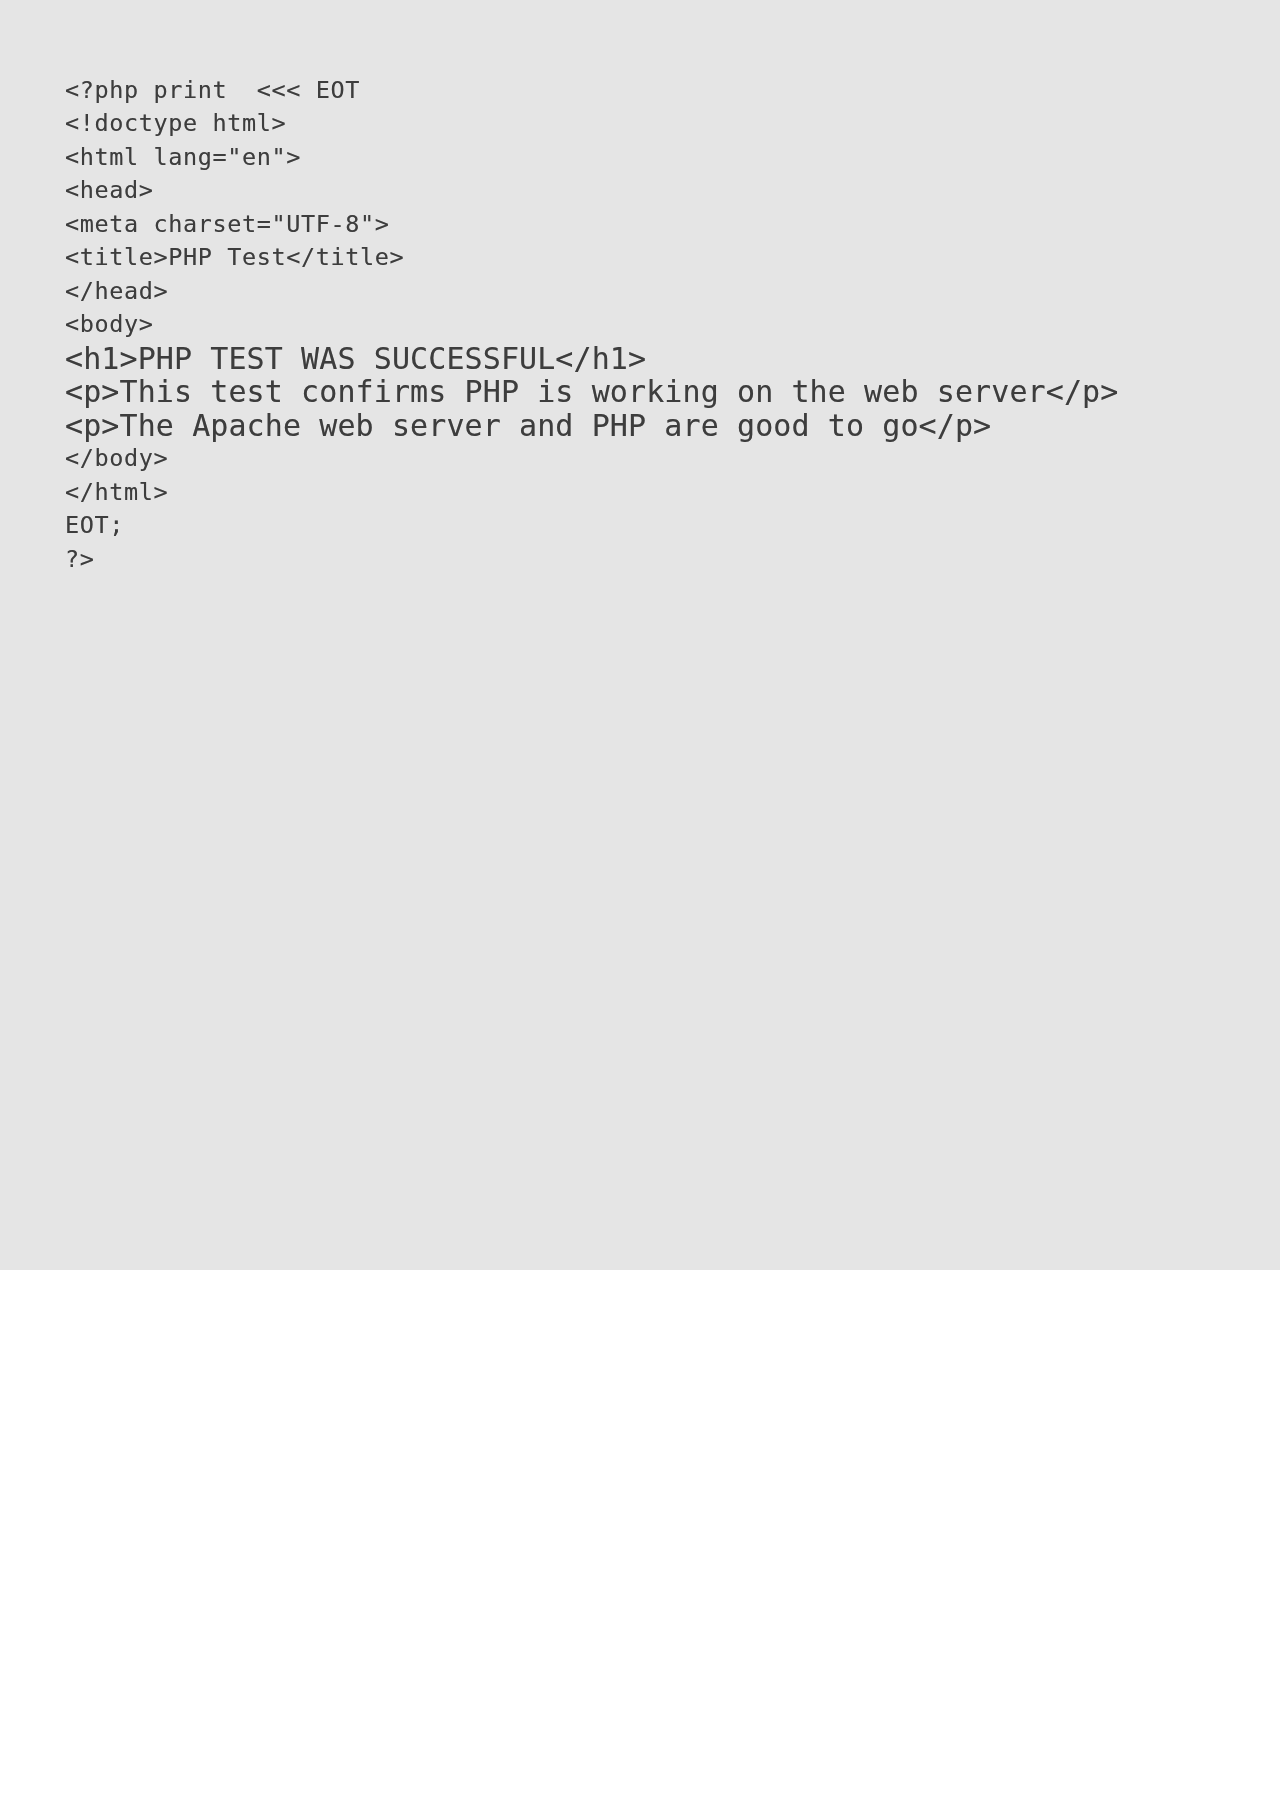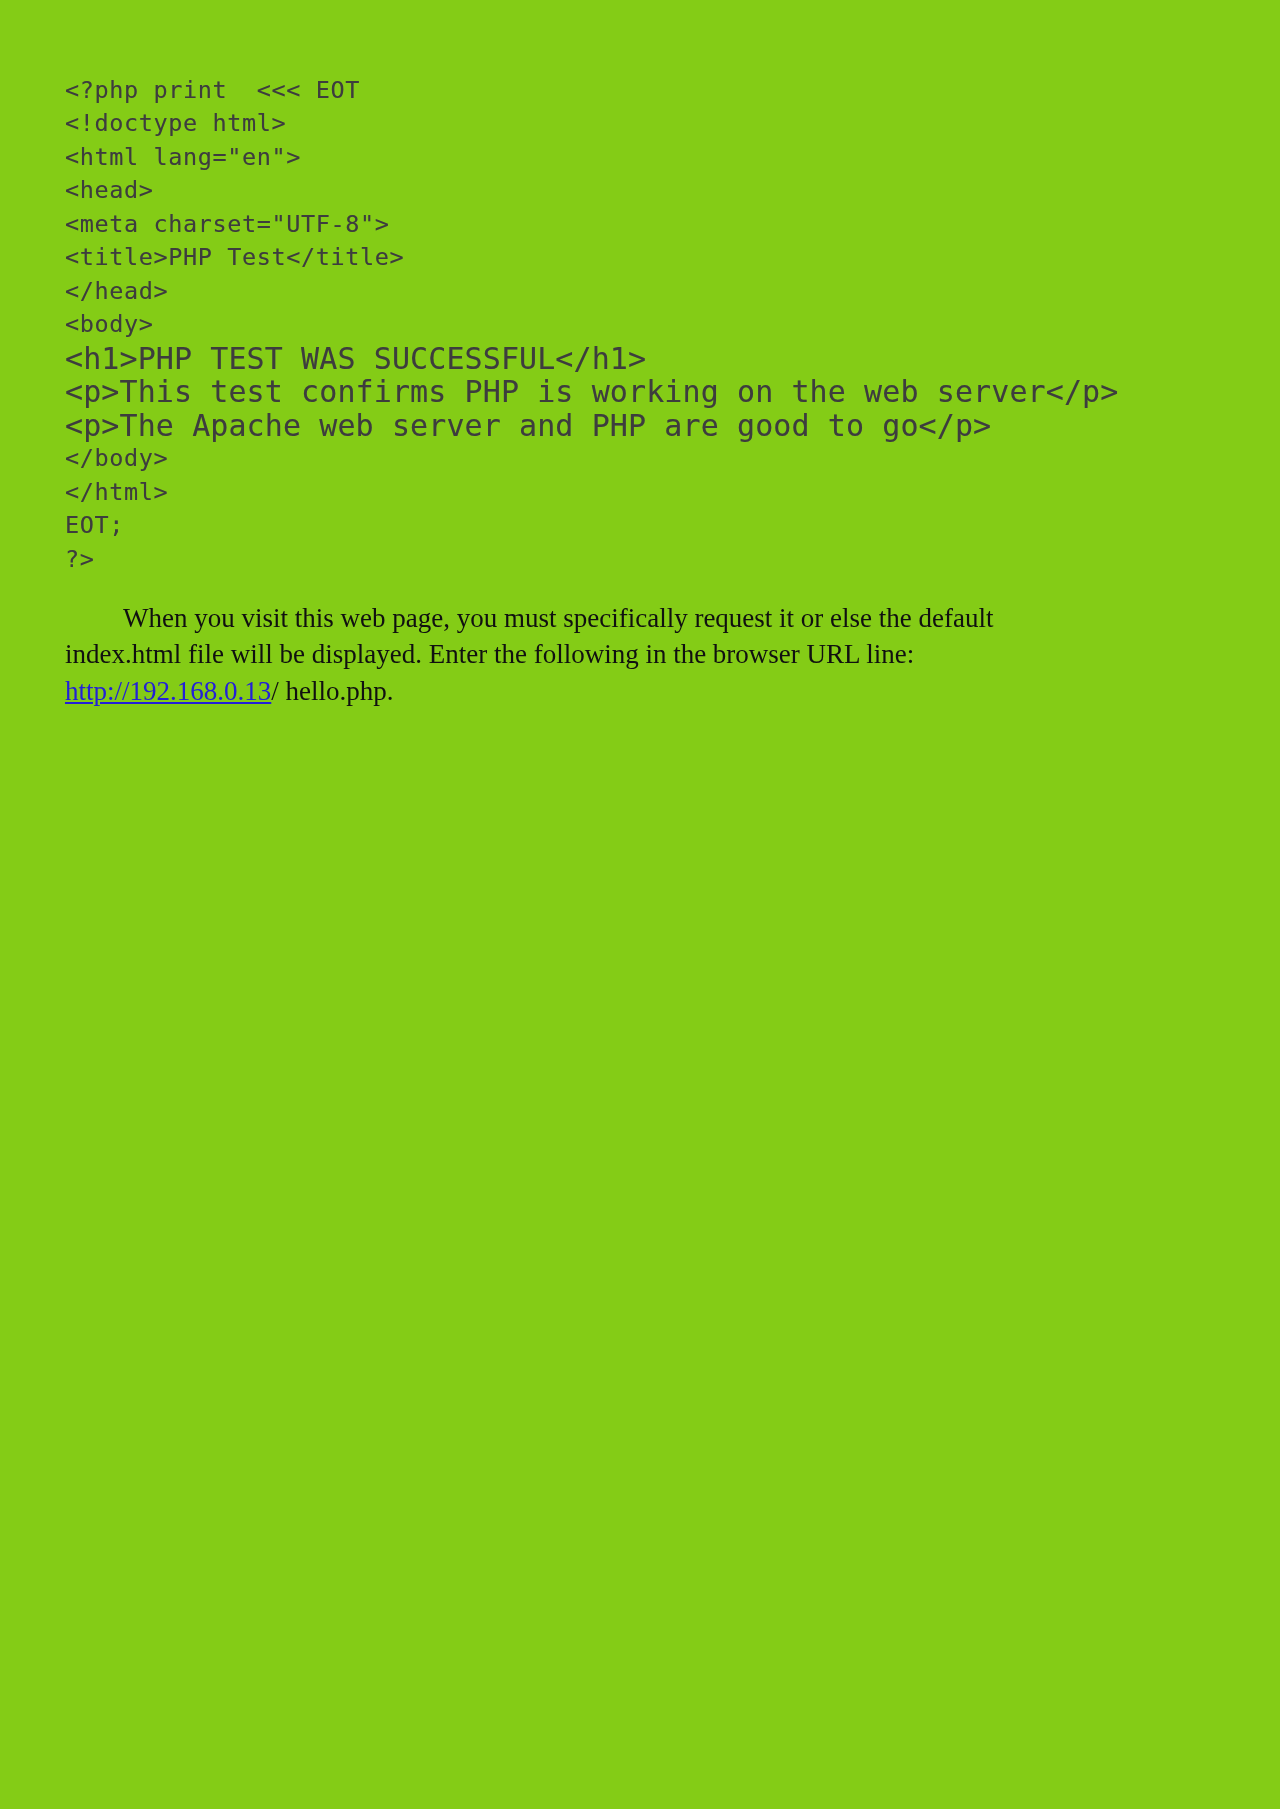--- a/index.html
+++ b/index.html
@@ -14,22 +14,22 @@
     overflow: hidden;
     font-family: "Liberation Serif", serif;
     color: #161616;
   }
 
   .page {
     position: absolute;
     left: 0;
     top: 0;
     width: 1280px;
-    height: 1809px;
-    background: #84cc16;
+    height: 1270px;
+    background: #e5e5e5;
   }
 
   .content {
     position: absolute;
     left: 65px;
     top: 50px;
     width: 1000px;
   }
 
   
@@ -83,17 +83,16 @@
   .nowrap { white-space: nowrap; }
 </style>
 </head>
 <body>
 
 <div class="page">
   <div class="content">
 
     <pre class="code-block"><code><span class="code-line">&lt;?php print  &lt;&lt;&lt; EOT</span><span class="code-line">&lt;!doctype html&gt;</span><span class="code-line">&lt;html lang="en"&gt;</span><span class="code-line">&lt;head&gt;</span><span class="code-line">&lt;meta charset="UTF-8"&gt;</span><span class="code-line">&lt;title&gt;PHP Test&lt;/title&gt;</span><span class="code-line">&lt;/head&gt;</span><span class="code-line">&lt;body&gt;</span><span class="code-line dense">&lt;h1&gt;PHP TEST WAS SUCCESSFUL&lt;/h1&gt;</span><span class="code-line dense">&lt;p&gt;This test confirms PHP is working on the web server&lt;/p&gt;</span><span class="code-line dense">&lt;p&gt;The Apache web server and PHP are good to go&lt;/p&gt;</span><span class="code-line">&lt;/body&gt;</span><span class="code-line">&lt;/html&gt;</span><span class="code-line">EOT;</span><span class="code-line">?&gt;</span></code></pre>
 
-    <p class="prose para-1"><span class="indent"></span><span>When you visit this web page, you must specifically request it or else the default index.html file will be displayed. Enter the following in the browser URL line: </span><a class="link" href="#">http://192.168.0.13</a><span>/ hello.php.</span></p>
 
 
   </div>
 </div>
 
 </body></html>

